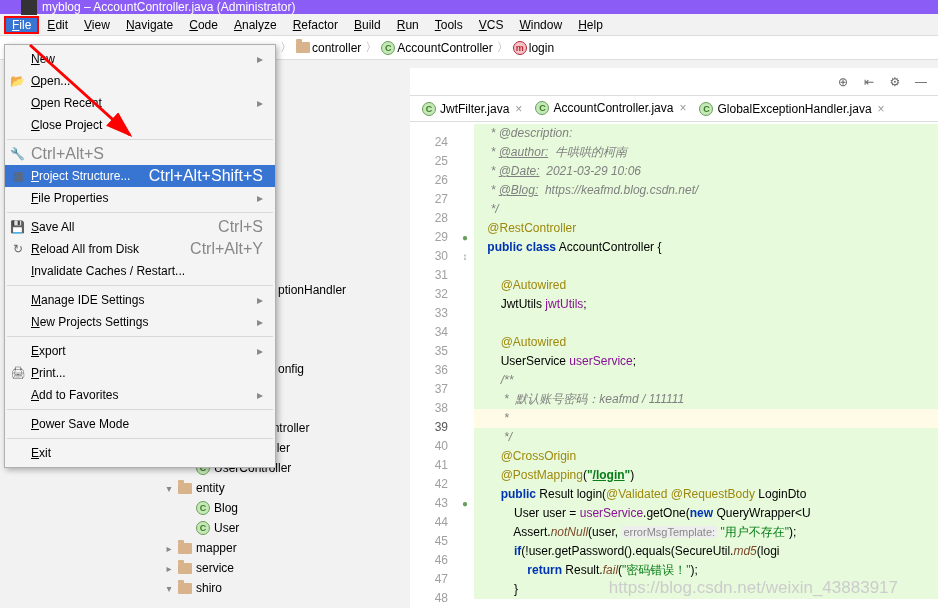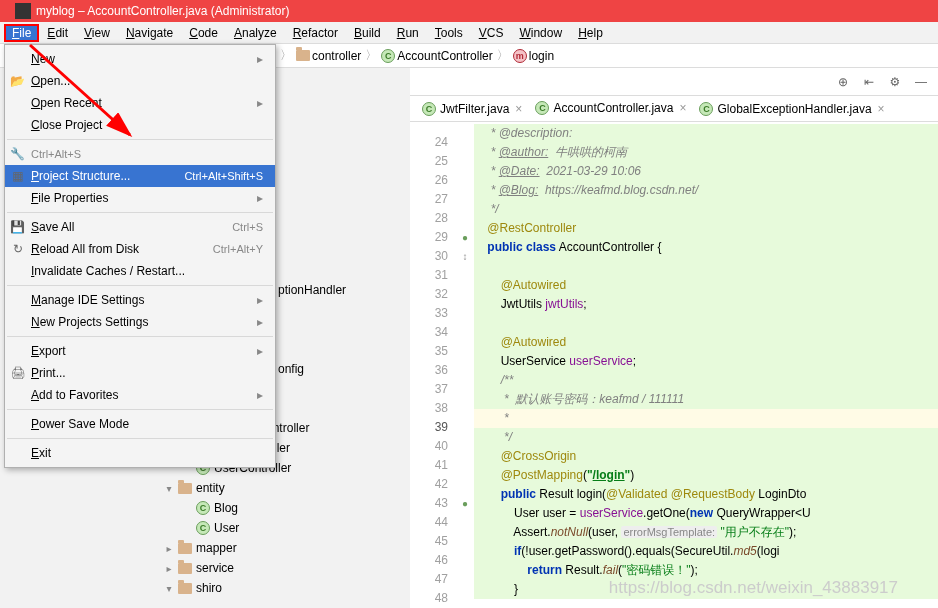--- a/index.html
+++ b/index.html
@@ -1,34 +1,34 @@
 <!DOCTYPE html>
 <html><head>
 <meta charset="utf-8">
 <style>
 * { margin:0; padding:0; box-sizing:border-box; font-family:"Segoe UI",Arial,sans-serif; font-size:12px; }
 body { background:#f2f2f2; width:938px; height:608px; overflow:hidden; position:relative; }
-.titlebar { background:#ef4444; color:#fff; height:22px; line-height:22px; padding-left:15px; display:flex; align-items:center; }
+.titlebar { background:#8b5cf6; color:#fff; height:14px; line-height:22px; padding-left:21px; display:flex; align-items:center; }
 .titlebar .app-icon { width:16px; height:16px; background:#333; display:inline-block; margin-right:5px; }
 .menubar { background:#f2f2f2; height:22px; display:flex; align-items:center; padding-left:4px; border-bottom:1px solid #dcdcdc; }
 .menubar .mitem { padding:2px 8px; cursor:pointer; }
 .menubar .mitem u { text-decoration:underline; }
 .menubar .mitem.open { background:#3874d1; color:#fff; border:2px solid red; padding:0 6px; }
 .navbar { background:#fff; height:24px; display:flex; align-items:center; border-bottom:1px solid #dcdcdc; padding-left:280px; gap:4px; }
 .navbar .crumb { display:flex; align-items:center; gap:2px; }
 .navbar .sep { color:#999; }
 .c-icon { width:14px; height:14px; border-radius:50%; background:#c5e8b7; border:1px solid #6a9e5c; display:inline-flex; align-items:center; justify-content:center; font-size:9px; color:#3a7a28; font-weight:bold; }
 .m-icon { width:14px; height:14px; border-radius:50%; background:#f5c2c7; border:1px solid #b02a37; display:inline-flex; align-items:center; justify-content:center; font-size:9px; color:#b02a37; font-weight:bold; }
 .folder-icon { width:14px; height:11px; background:#d9b38c; display:inline-block; border-radius:1px; position:relative; }
 .folder-icon::before { content:""; position:absolute; top:-3px; left:0; width:6px; height:3px; background:#d9b38c; border-radius:1px 1px 0 0; }
 .filemenu { position:absolute; top:44px; left:4px; width:272px; background:#f4f4f4; border:1px solid #b0b0b0; box-shadow:2px 2px 6px rgba(0,0,0,0.3); z-index:100; padding:3px 0; }
 .filemenu .row { display:flex; align-items:center; height:22px; padding:0 12px 0 26px; position:relative; cursor:pointer; }
 .filemenu .row .ic { position:absolute; left:5px; width:16px; text-align:center; color:#666; }
 .filemenu .row .lbl { flex:1; }
-.filemenu .row .sc { color:#888; font-size:11px; }
+.filemenu .row .sc { color:#888; font-size:16px; }
 .filemenu .row .sub { color:#888; }
 .filemenu .sep { height:1px; background:#d8d8d8; margin:3px 2px; }
 .filemenu .row.hi { background:#3874d1; color:#fff; }
 .filemenu .row.hi .sc { color:#fff; }
 .hi-border { position:absolute; border:2px solid red; pointer-events:none; }
 .arrow { position:absolute; width:120px; height:120px; pointer-events:none; z-index:200; top:40px; left:20px; }
 .tree { position:absolute; left:0; top:265px; width:400px; padding-left:90px; }
 .tree .trow { display:flex; align-items:center; height:20px; gap:4px; }
 .tree .ind { display:inline-block; }
 .tree .exp { color:#888; font-size:10px; width:10px; display:inline-block; text-align:center; cursor:pointer; }

